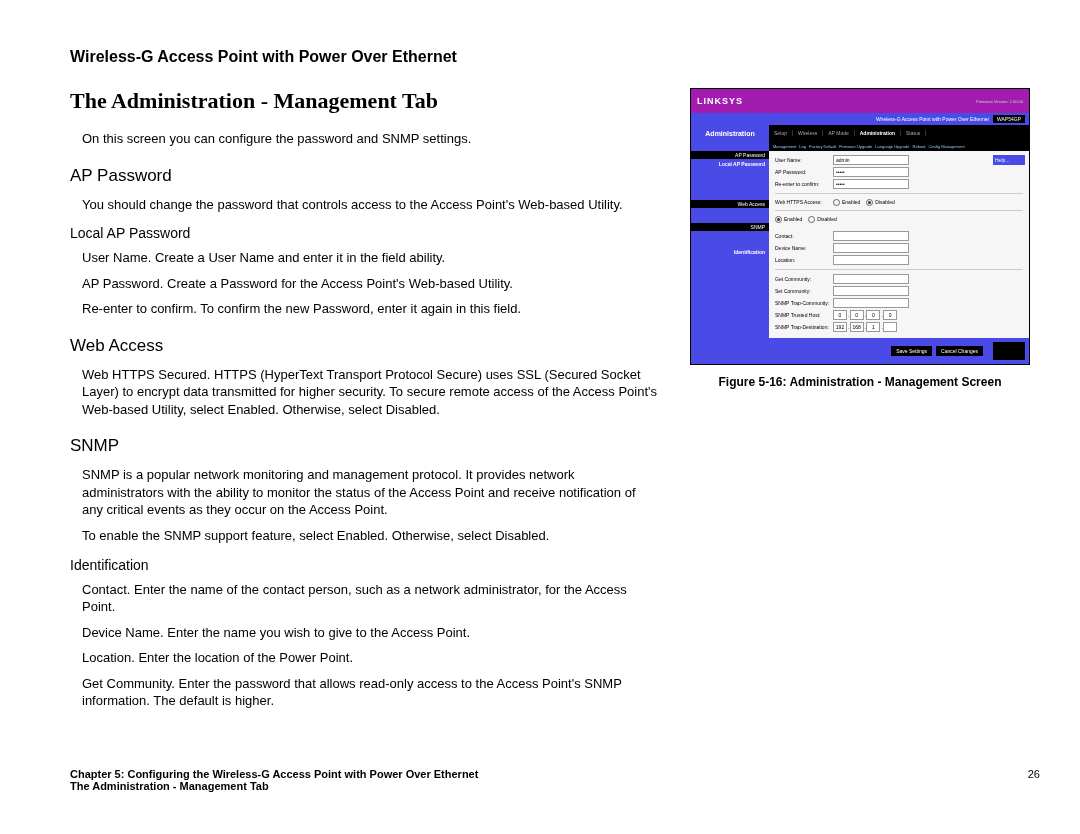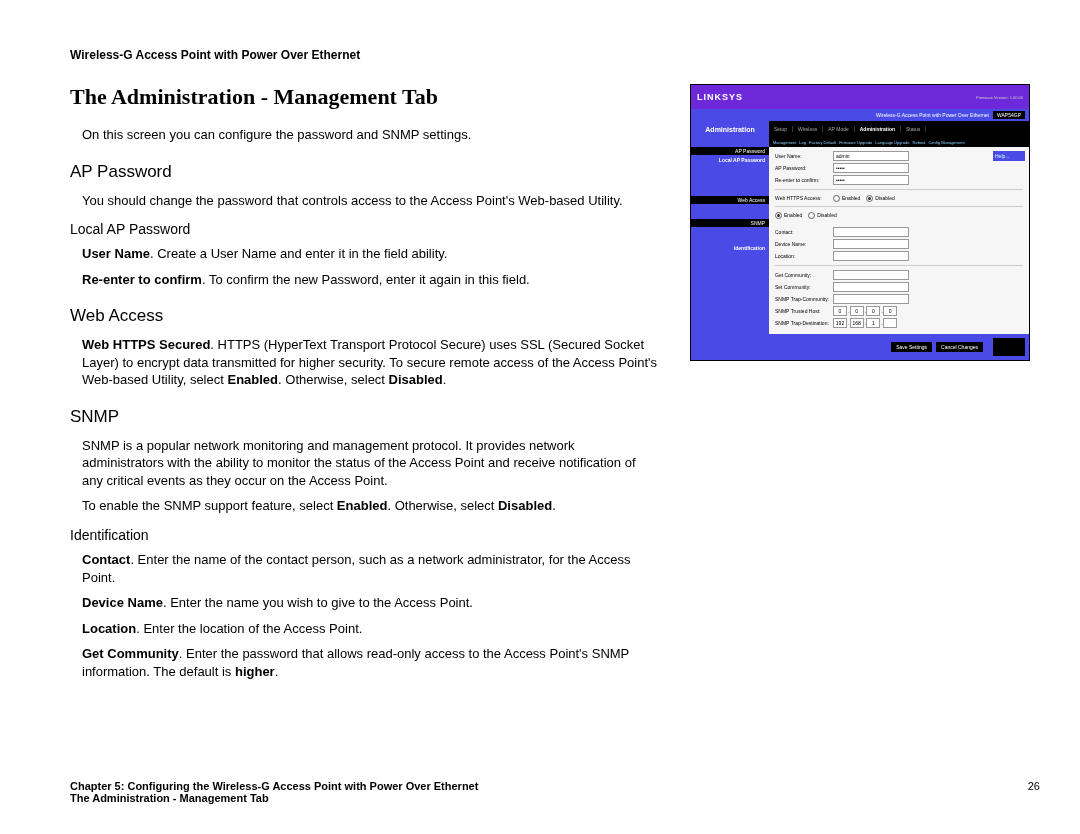--- a/index.html
+++ b/index.html
@@ -10,21 +10,21 @@
     background: #fff;
     width: 1080px;
     height: 834px;
     overflow: hidden;
     box-sizing: border-box;
     padding: 48px 40px 0 70px;
     position: relative;
   }
   .header-line {
     font-weight: bold;
-    font-size: 12px;
+    font-size: 16px;
     margin-bottom: 22px;
   }
   .columns {
     display: flex;
     flex-direction: row;
     gap: 20px;
   }
   .col-left {
     width: 600px;
   }
@@ -44,33 +44,33 @@
     font-size: 17px;
     margin: 18px 0 10px 0;
   }
   h3.subsection {
     font-family: Arial, sans-serif;
     font-weight: normal;
     font-size: 14px;
     margin: 12px 0 8px 0;
   }
   p { margin: 8px 12px; line-height: 1.35; }
-  b { font-weight: bold; }
+  b { font-weight: normal; }
 
   
   .shot {
     width: 340px;
     border: 1px solid #000;
     box-sizing: border-box;
     background: #4a4ae6;
     font-size: 6px;
     color: #fff;
   }
   .shot .topbar {
-    background: #6d28d9;
+    background: #a21caf;
     height: 24px;
     display: flex;
     align-items: center;
     padding: 0 6px;
     justify-content: space-between;
   }
   .shot .topbar .brand {
     font-weight: bold;
     font-size: 9px;
     color: #fff;
@@ -211,21 +211,21 @@
   .caption {
     text-align: center;
     font-weight: bold;
     font-size: 12px;
     margin-top: 10px;
   }
   .page-footer {
     position: absolute;
     left: 70px;
     right: 40px;
-    bottom: 30px;
+    bottom: 42px;
     display: flex;
     justify-content: space-between;
     align-items: baseline;
     font-size: 11px;
     color: #000;
   }
   .page-footer .chap { font-weight: bold; display: block; }
   .page-footer .sub  { font-weight: bold; display: block; }
 </style>
 </head>
@@ -235,36 +235,37 @@
 
 <div class="columns">
   <div class="col-left">
     <h1 class="title">The Administration - Management Tab</h1>
     <p>On this screen you can configure the password and SNMP settings.</p>
 
     <h2 class="section">AP Password</h2>
     <p>You should change the password that controls access to the Access Point's Web-based Utility.</p>
     <h3 class="subsection">Local AP Password</h3>
     <p><b>User Name</b><span>. Create a User Name and enter it in the field ability.</span></p>
+    <p><b>AP Password</b><span>. Create a Password for the Access Point's Web-based Utility.</span></p>
     <p><b>Re-enter to confirm</b><span>. To confirm the new Password, enter it again in this field.</span></p>
 
     <h2 class="section">Web Access</h2>
     <p>
       <b>Web HTTPS Secured</b><span>. HTTPS (HyperText Transport Protocol Secure) uses SSL (Secured Socket Layer) to encrypt data transmitted for higher security. To secure remote access of the Access Point's Web-based Utility, select </span><b>Enabled</b><span>. Otherwise, select </span><b>Disabled</b><span>.</span>
     </p>
 
     <h2 class="section">SNMP</h2>
     <p>SNMP is a popular network monitoring and management protocol. It provides network administrators with the ability to monitor the status of the Access Point and receive notification of any critical events as they occur on the Access Point.</p>
     <p>
       <span>To enable the SNMP support feature, select </span><b>Enabled</b><span>. Otherwise, select </span><b>Disabled</b><span>.</span>
     </p>
     <h3 class="subsection">Identification</h3>
     <p><b>Contact</b><span>. Enter the name of the contact person, such as a network administrator, for the Access Point.</span></p>
     <p><b>Device Name</b><span>. Enter the name you wish to give to the Access Point.</span></p>
-    <p><b>Location</b><span>. Enter the location of the Access Point.</span></p>
+    <p><b>Location</b><span>. Enter the location of the Power Point.</span></p>
     <p><b>Get Community</b><span>. Enter the password that allows read-only access to the Access Point's SNMP information. The default is </span><b>higher</b><span>.</span></p>
   </div>
 
   <div class="col-right">
     <div class="shot">
       <div class="topbar">
         <span class="brand">LINKSYS</span>
         <span style="font-size:4px;color:#ccc;">Firmware Version: 1.00.00</span>
       </div>
       <div class="titlebar">
@@ -374,20 +375,21 @@
             <span class="ipcell"></span>
           </div>
         </div>
       </div>
       <div class="footer">
         <span class="btn">Save Settings</span>
         <span class="btn">Cancel Changes</span>
         <span class="logo"></span>
       </div>
     </div>
+    <div class="caption">Figure 5-16: Administration - Management Screen</div>
   </div>
 </div>
 
 <div class="page-footer">
   <div>
     <span class="chap">Chapter 5: Configuring the Wireless-G Access Point with Power Over Ethernet</span>
     <span class="sub">The Administration - Management Tab</span>
   </div>
   <div>26</div>
 </div>

